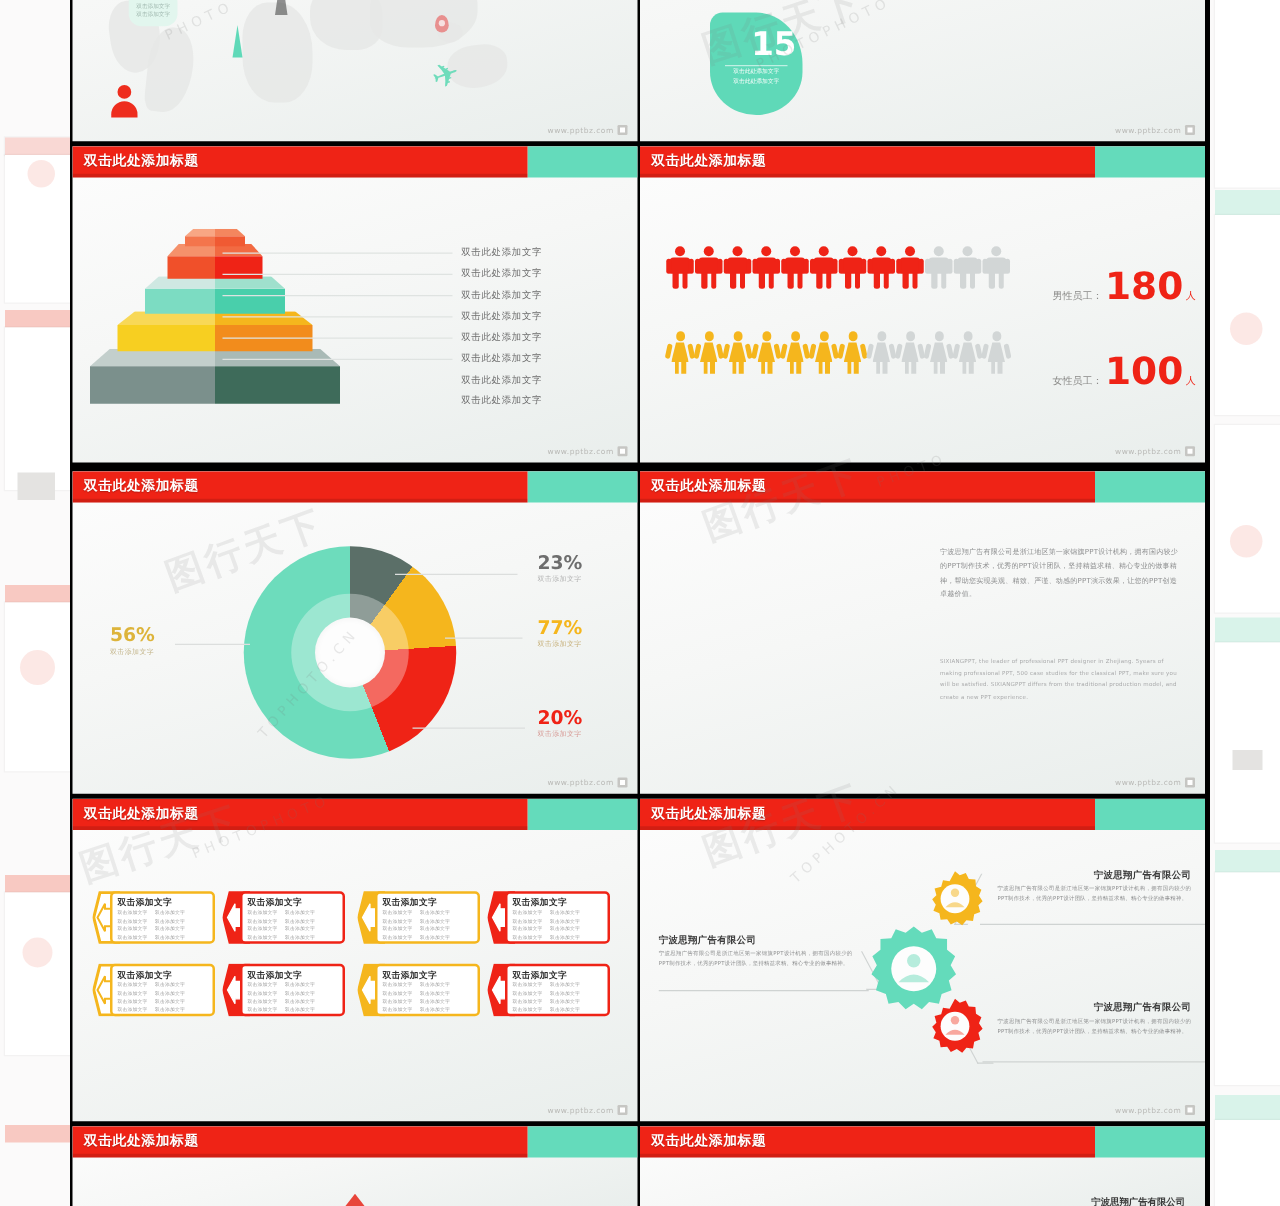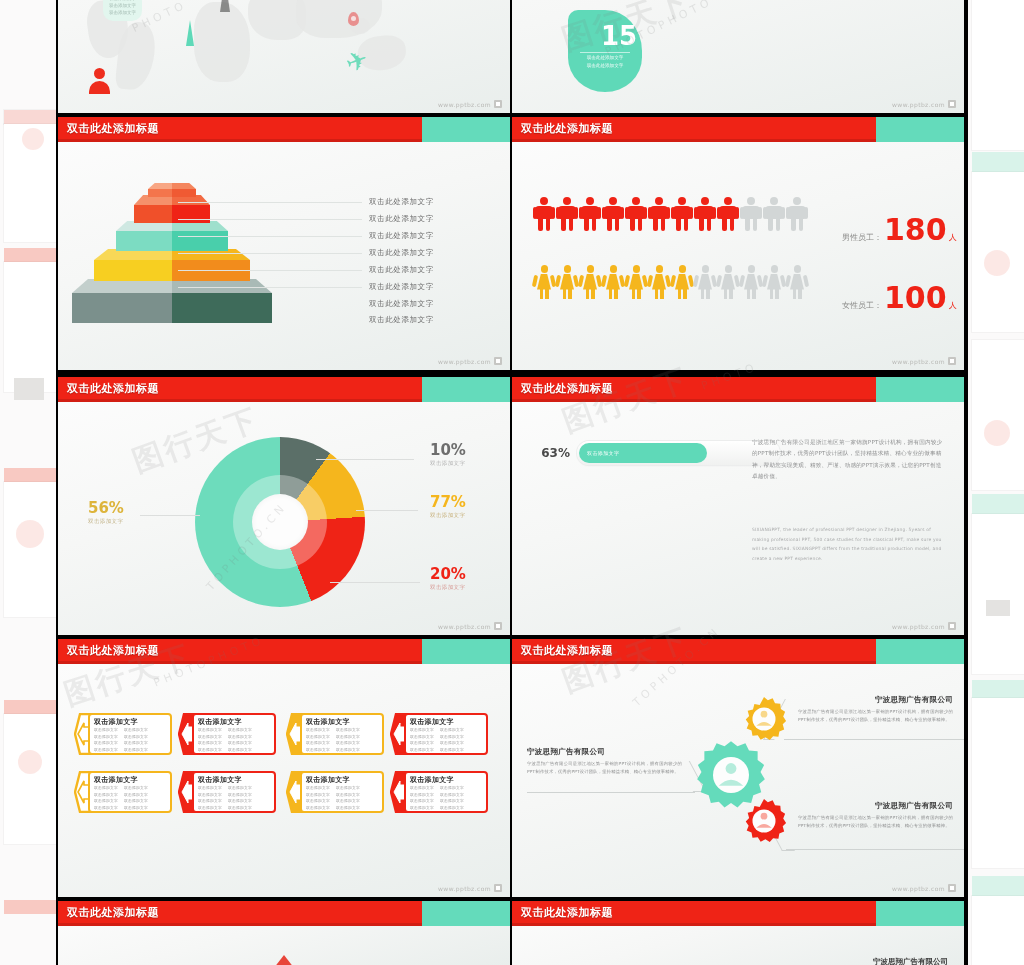--- a/index.html
+++ b/index.html
@@ -541,21 +541,21 @@
         <div class="donut-inner-ring" style="left:38px;top:38px;width:94px;height:94px;"></div>
         <div class="donut-hole" style="left:57px;top:57px;width:56px;height:56px;"></div>
       </div>
 
       <div class="d-leader" style="left:258px;top:82px;width:98px;"></div>
       <div class="d-leader" style="left:298px;top:133px;width:62px;"></div>
       <div class="d-leader" style="left:272px;top:205px;width:90px;"></div>
       <div class="d-leader" style="left:82px;top:138px;width:60px;"></div>
 
       <div class="d-lbl" style="left:372px;top:66px;color:#6e6e6e;">
-        <div class="d-pct">10%</div>
+        <div class="d-pct">23%</div>
         <div class="d-sub" style="color:#b2b2b2;">双击添加文字</div>
       </div>
       <div class="d-lbl" style="left:372px;top:118px;color:#f5b61d;">
         <div class="d-pct">77%</div>
         <div class="d-sub" style="color:#c7b07a;">双击添加文字</div>
       </div>
       <div class="d-lbl" style="left:372px;top:190px;color:#ef2316;">
         <div class="d-pct">20%</div>
         <div class="d-sub" style="color:#d79a95;">双击添加文字</div>
       </div>
@@ -572,28 +572,20 @@
   </div>
 
   <div class="slide" style="left:456px;top:377px;width:452px;height:258px;">
     <div class="slide-inner">
       <div class="hdr">
         <div class="hdr-red"></div>
         <div class="hdr-mint"></div>
       </div>
       <div class="hdr-title">双击此处添加标题</div>
 
-      <div class="pbar-row" style="left:22px;top:64px;">
-        <div class="pbar-pct">63%</div>
-        <div class="pbar-track" style="width:203px;">
-          <div class="pbar-fill" style="width:63%;background:#5fd9b8;">
-            <span>双击添加文字</span>
-          </div>
-        </div>
-      </div>
 
 
 
 
       <div class="body-text" style="left:240px;top:60px;width:192px;">宁波思翔广告有限公司是浙江地区第一家锦旗PPT设计机构，拥有国内较少的PPT制作技术，优秀的PPT设计团队，坚持精益求精、精心专业的做事精神，帮助您实现美观、精致、严谨、动感的PPT演示效果，让您的PPT创造卓越价值。</div>
       <div class="body-text en" style="left:240px;top:148px;width:192px;">SIXIANGPPT, the leader of professional PPT designer in Zhejiang. 5years of making professional PPT, 500 case studies for the classical PPT, make sure you will be satisfied. SIXIANGPPT differs from the traditional production model, and create a new PPT experience.</div>
 
       <div class="footer">
         <span>www.pptbz.com</span>
         <span class="fbox"></span>

